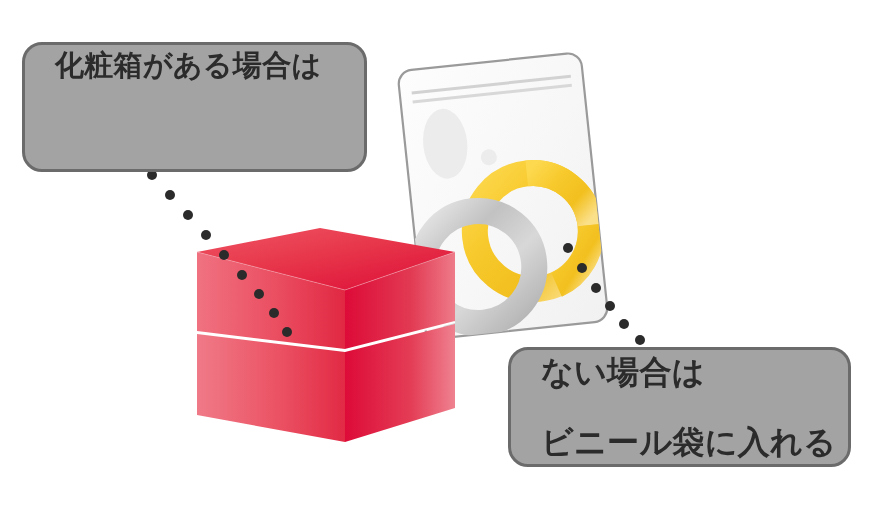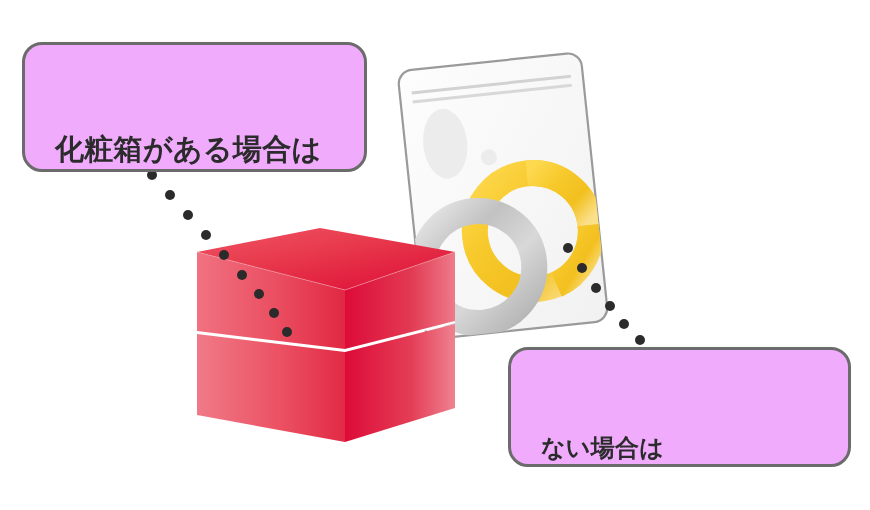--- a/index.html
+++ b/index.html
@@ -20,26 +20,26 @@
   #art {
     position: absolute;
     left: 0;
     top: 0;
     width: 870px;
     height: 510px;
   }
   .callout {
     position: absolute;
     box-sizing: border-box;
-    background: #f0abfc;
+    background: #a3a3a3;
     border: 3px solid #6b6b6b;
     border-radius: 20px;
     display: flex;
     flex-direction: column;
-    justify-content: flex-end;
+    justify-content: space-between;
     z-index: 5;
   }
   #callout-box-case {
     left: 22px;
     top: 42px;
     width: 345px;
     height: 130px;
     padding: 0 0 0 30px;
   }
   #callout-bag-case {
@@ -51,21 +51,21 @@
   }
   .callout-line {
     font-size: 29px;
     font-weight: bold;
     color: #2b2b2b;
     line-height: 1.38;
     letter-spacing: 0.3px;
     white-space: nowrap;
   }
   #callout-bag-case .callout-line {
-    font-size: 24px;
+    font-size: 32px;
   }
 </style>
 </head>
 <body>
 
 <div id="stage">
 
   <svg id="art" viewBox="0 0 870 510" xmlns="http://www.w3.org/2000/svg">
     <defs>
       <linearGradient id="gradBagBody" x1="0" y1="0" x2="1" y2="1">
@@ -176,15 +176,16 @@
       <circle cx="640" cy="340" r="5"></circle>
     </g>
   </svg>
 
   <div class="callout" id="callout-box-case">
     <div class="callout-line">化粧箱がある場合は</div>
   </div>
 
   <div class="callout" id="callout-bag-case">
     <div class="callout-line">ない場合は</div>
+    <div class="callout-line">ビニール袋に入れる</div>
   </div>
 
 </div>
 
 </body></html>

